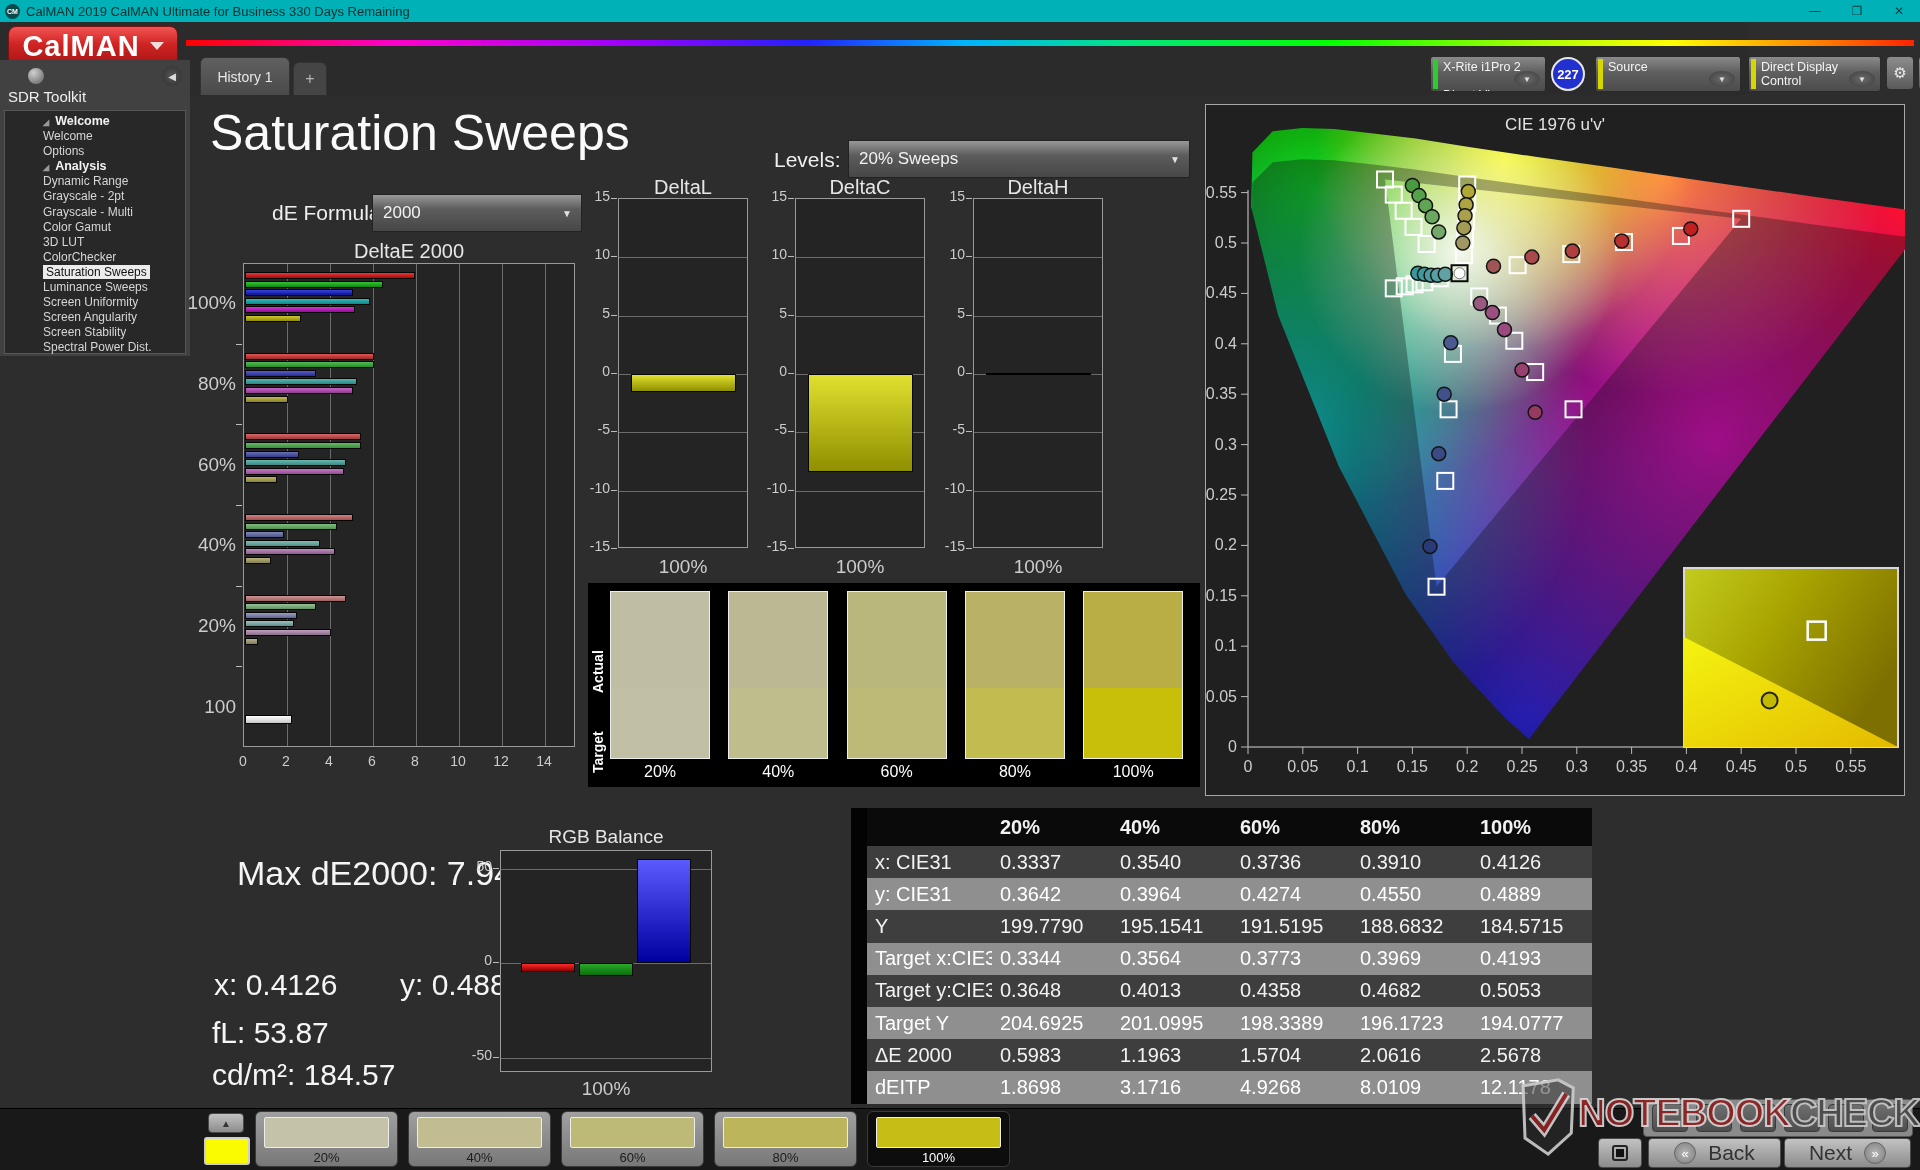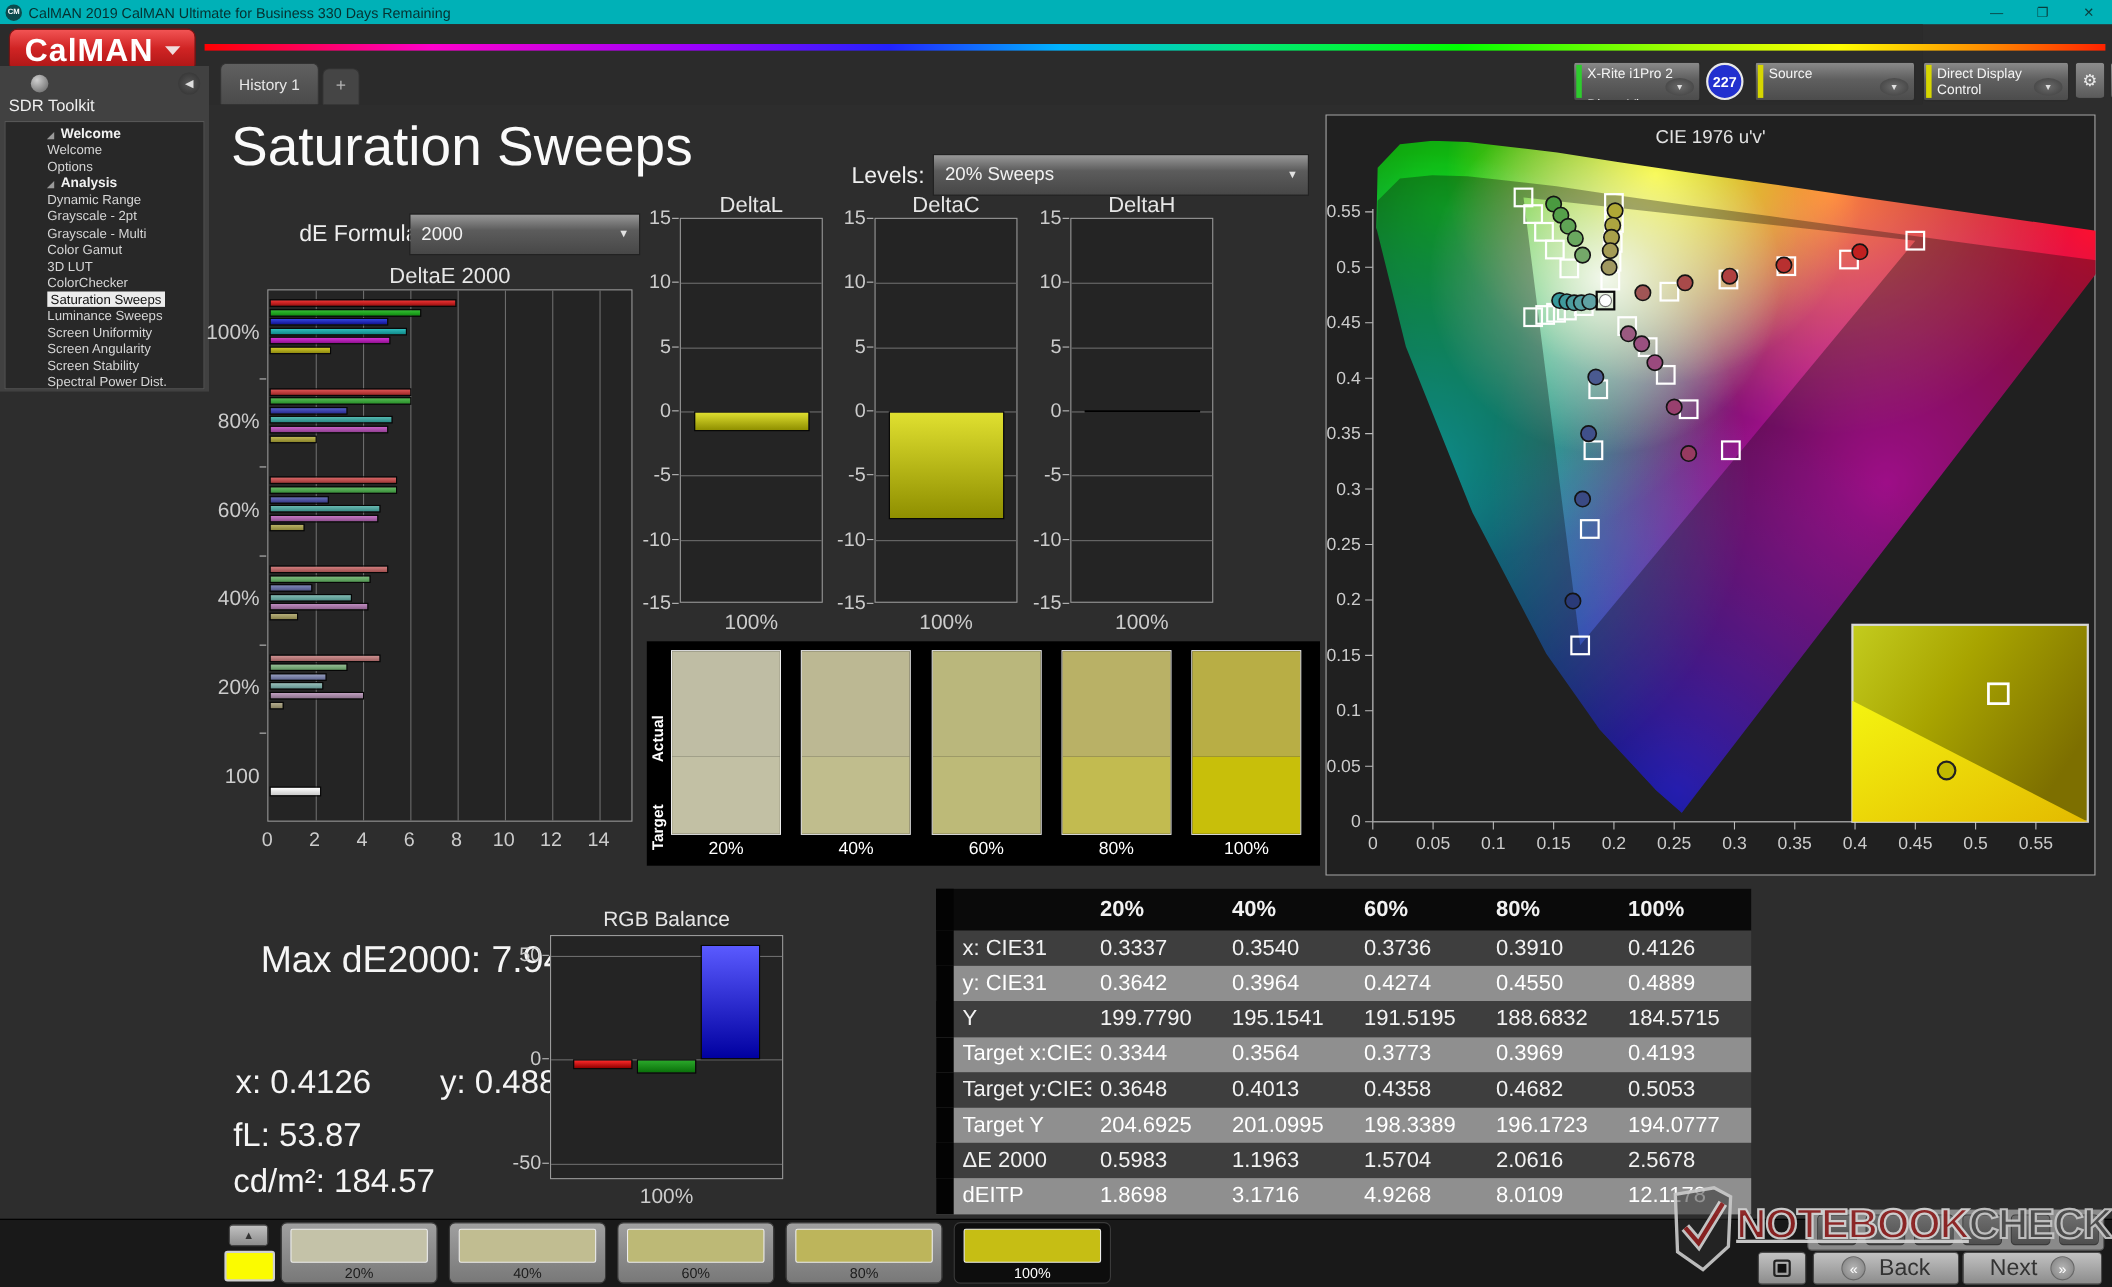--- a/index.html
+++ b/index.html
@@ -44,21 +44,21 @@
              display:flex;align-items:center;justify-content:center;color:#ddd;font-size:10px;}
   .sb-title{position:absolute;left:8px;top:28px;font-size:15px;color:#efefef;}
   .tree{position:absolute;left:4px;top:50px;width:182px;height:244px;background:#282828;border:1px solid #565656;padding-top:3px;}
   .tree-row{height:15.1px;line-height:15.1px;font-size:12px;color:#d6d6d6;white-space:nowrap;padding-left:38px;}
   .tree-row.group{font-weight:bold;color:#f2f2f2;font-size:12.5px;}
   .tree-row.group .arr{color:#9a9a9a;font-size:8px;margin-right:6px;}
   .tree-row.sel .lbl{background:#ececec;color:#111;padding:0 3px;}
   
   .panel{position:absolute;background:#242424;border:1px solid #9a9a9a;}
   .ctitle{position:absolute;text-align:center;font-size:20px;color:#e6e6e6;}
-  .ticklab{position:absolute;font-size:18px;color:#cccccc;}
+  .ticklab{position:absolute;font-size:14px;color:#cccccc;}
   .gl-v{position:absolute;top:0;bottom:0;width:1px;background:#6c6c6c;}
   .gl-h{position:absolute;left:0;right:0;height:1px;background:#6c6c6c;}
   .dash-h{position:absolute;height:1px;background:#bbb;}
   .hbar{position:absolute;left:1px;height:7px;border:1px solid #060606;}
   .vbar{position:absolute;border:1px solid #060606;}
   
   .pagetitle{position:absolute;left:210px;top:104px;font-size:50px;font-weight:normal;color:#fafafa;letter-spacing:0px;}
   .lbl21{position:absolute;font-size:21px;color:#eee;}
   .dd{position:absolute;background:linear-gradient(#989898,#5c5c5c 40%,#474747);border:1px solid #222;color:#f2f2f2;}
   .dd .txt{position:absolute;left:10px;top:50%;transform:translateY(-50%);font-size:17px;}
@@ -86,21 +86,21 @@
   .patchbtn .chip{position:absolute;left:8px;top:5px;width:125px;height:31px;border:1px solid #ececec;border-radius:2px;}
   .patchbtn .pl{position:absolute;left:0;top:38px;width:100%;text-align:center;font-size:13px;color:#1c1c1c;}
   .patchbtn.sel .pl{color:#fff;}
   .graybtn{position:absolute;background:linear-gradient(#c2c2c2,#8c8c8c);border:1px solid #4a4a4a;border-radius:4px;
            display:flex;align-items:center;justify-content:center;color:#333;font-size:21px;}
   .navglyph{width:22px;height:22px;border-radius:50%;background:radial-gradient(#b5b5b5,#7e7e7e);border:1px solid #666;
             display:flex;align-items:center;justify-content:center;font-size:13px;color:#fff;}
   
   .watermark{position:absolute;left:1518px;top:1076px;width:402px;height:94px;display:flex;align-items:flex-start;opacity:.93;pointer-events:none;}
   .wmtext{margin-top:16px;font-size:38px;font-weight:bold;letter-spacing:-1px;white-space:nowrap;}
-  .wm1{color:#8f2222;text-decoration:underline;-webkit-text-stroke:2px #d4d4d4;}
+  .wm1{color:#8f2222;-webkit-text-stroke:2px #d4d4d4;}
   .wm2{color:#4a4a4a;-webkit-text-stroke:2px #c6c6c6;}
 </style>
 </head>
 <body>
 
 <div class="screen">
 
   <div class="titlebar">
     <div class="appicon">CM</div>
     <span>CalMAN 2019 CalMAN Ultimate for Business 330 Days Remaining</span>

